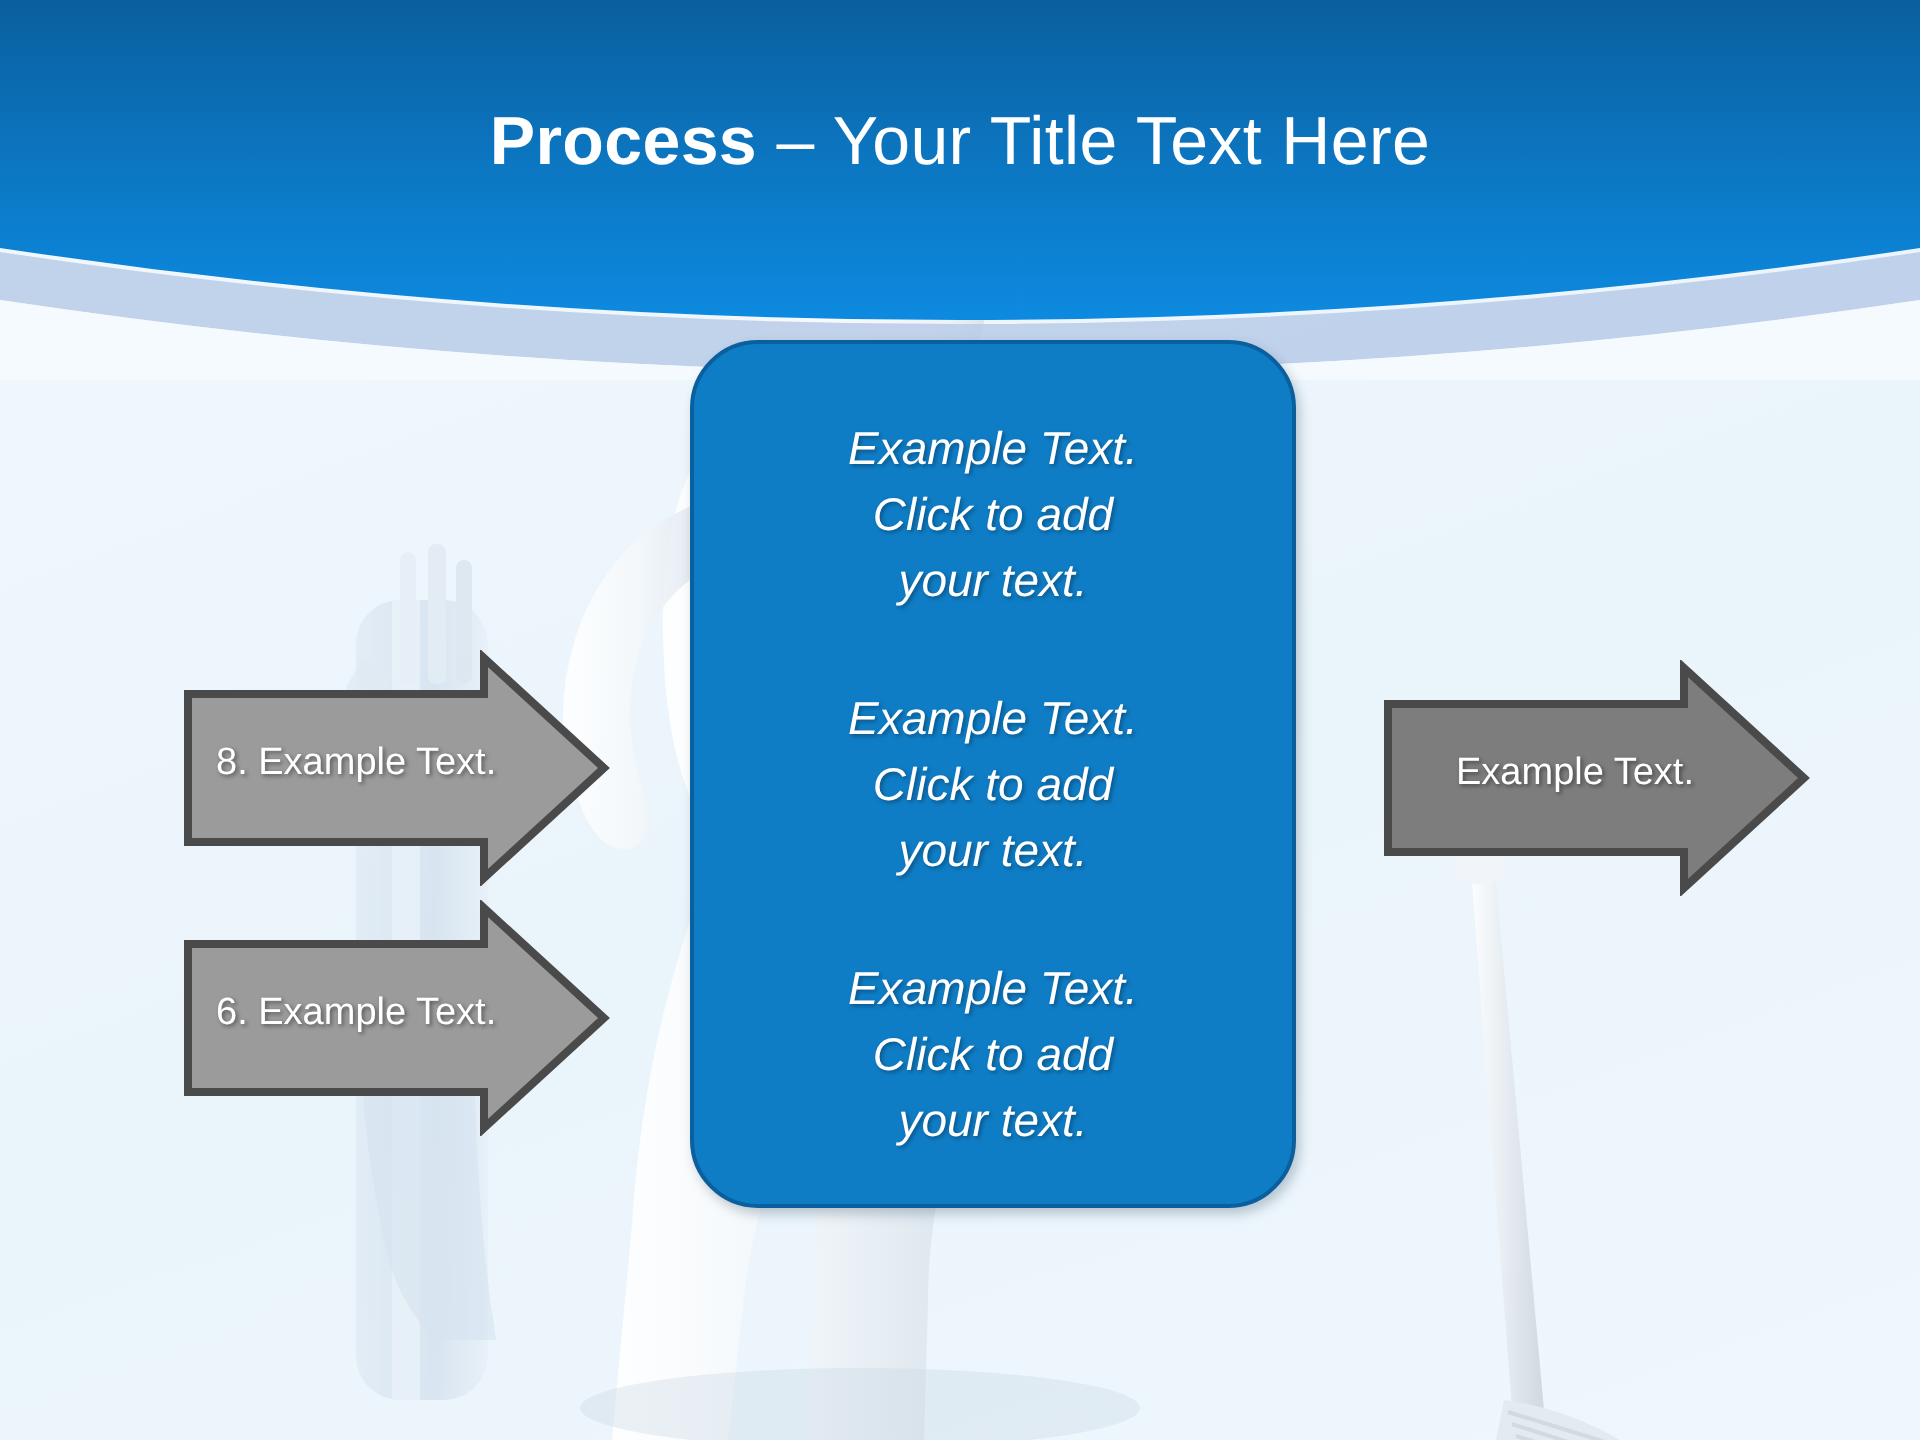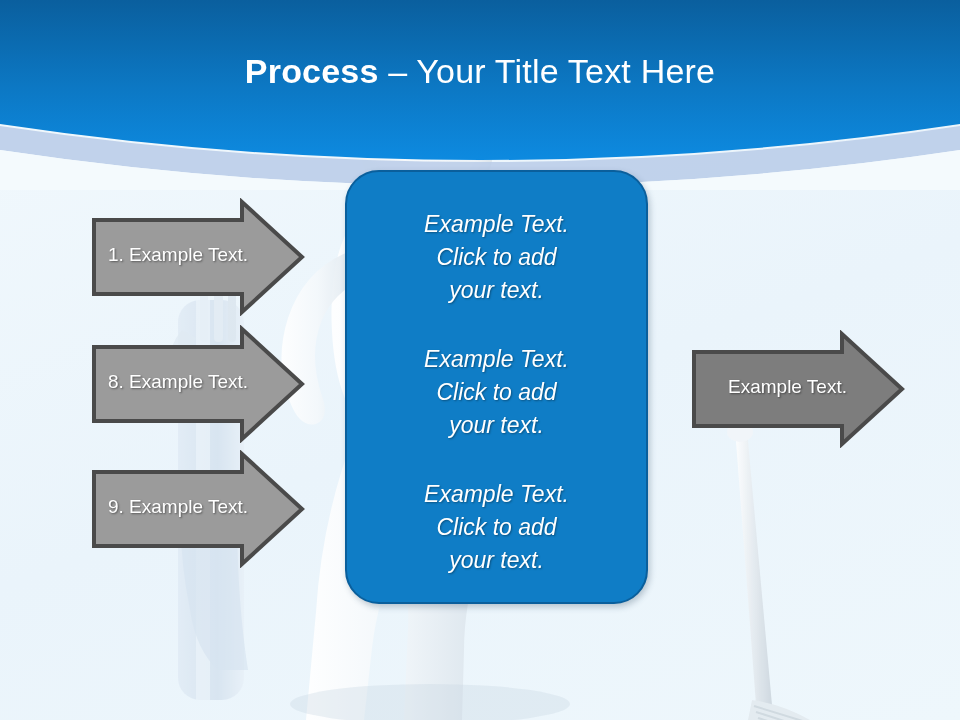--- a/index.html
+++ b/index.html
@@ -218,39 +218,33 @@
       <div>Click  to add</div>
       <div>your text.</div>
     </div>
     <div class="panel-block">
       <div>Example Text.</div>
       <div>Click  to add</div>
       <div>your text.</div>
     </div>
   </div>
 
-  <div class="arrow a1">
-    <svg width="216" height="118" viewBox="0 0 216 118" aria-hidden="true">
-      <path d="M4 22 L152 22 L152 4 L212 59 L152 114 L152 96 L4 96 Z" fill="#9b9b9b" stroke="#4a4a4a" stroke-width="4" stroke-linejoin="miter"></path>
-    </svg>
-    <span class="arrow-label">1. Example Text.</span>
-  </div>
 
   <div class="arrow a2">
     <svg width="216" height="118" viewBox="0 0 216 118" aria-hidden="true">
       <path d="M4 22 L152 22 L152 4 L212 59 L152 114 L152 96 L4 96 Z" fill="#9b9b9b" stroke="#4a4a4a" stroke-width="4" stroke-linejoin="miter"></path>
     </svg>
     <span class="arrow-label">8. Example Text.</span>
   </div>
 
   <div class="arrow a3">
     <svg width="216" height="118" viewBox="0 0 216 118" aria-hidden="true">
       <path d="M4 22 L152 22 L152 4 L212 59 L152 114 L152 96 L4 96 Z" fill="#9b9b9b" stroke="#4a4a4a" stroke-width="4" stroke-linejoin="miter"></path>
     </svg>
-    <span class="arrow-label">9. Example Text.</span>
+    <span class="arrow-label">6. Example Text.</span>
   </div>
 
   <div class="arrow a4">
     <svg width="216" height="118" viewBox="0 0 216 118" aria-hidden="true">
       <path d="M4 22 L152 22 L152 4 L212 59 L152 114 L152 96 L4 96 Z" fill="#7d7d7d" stroke="#4a4a4a" stroke-width="4" stroke-linejoin="miter"></path>
     </svg>
     <span class="arrow-label">Example Text.</span>
   </div>
 
 </div>

